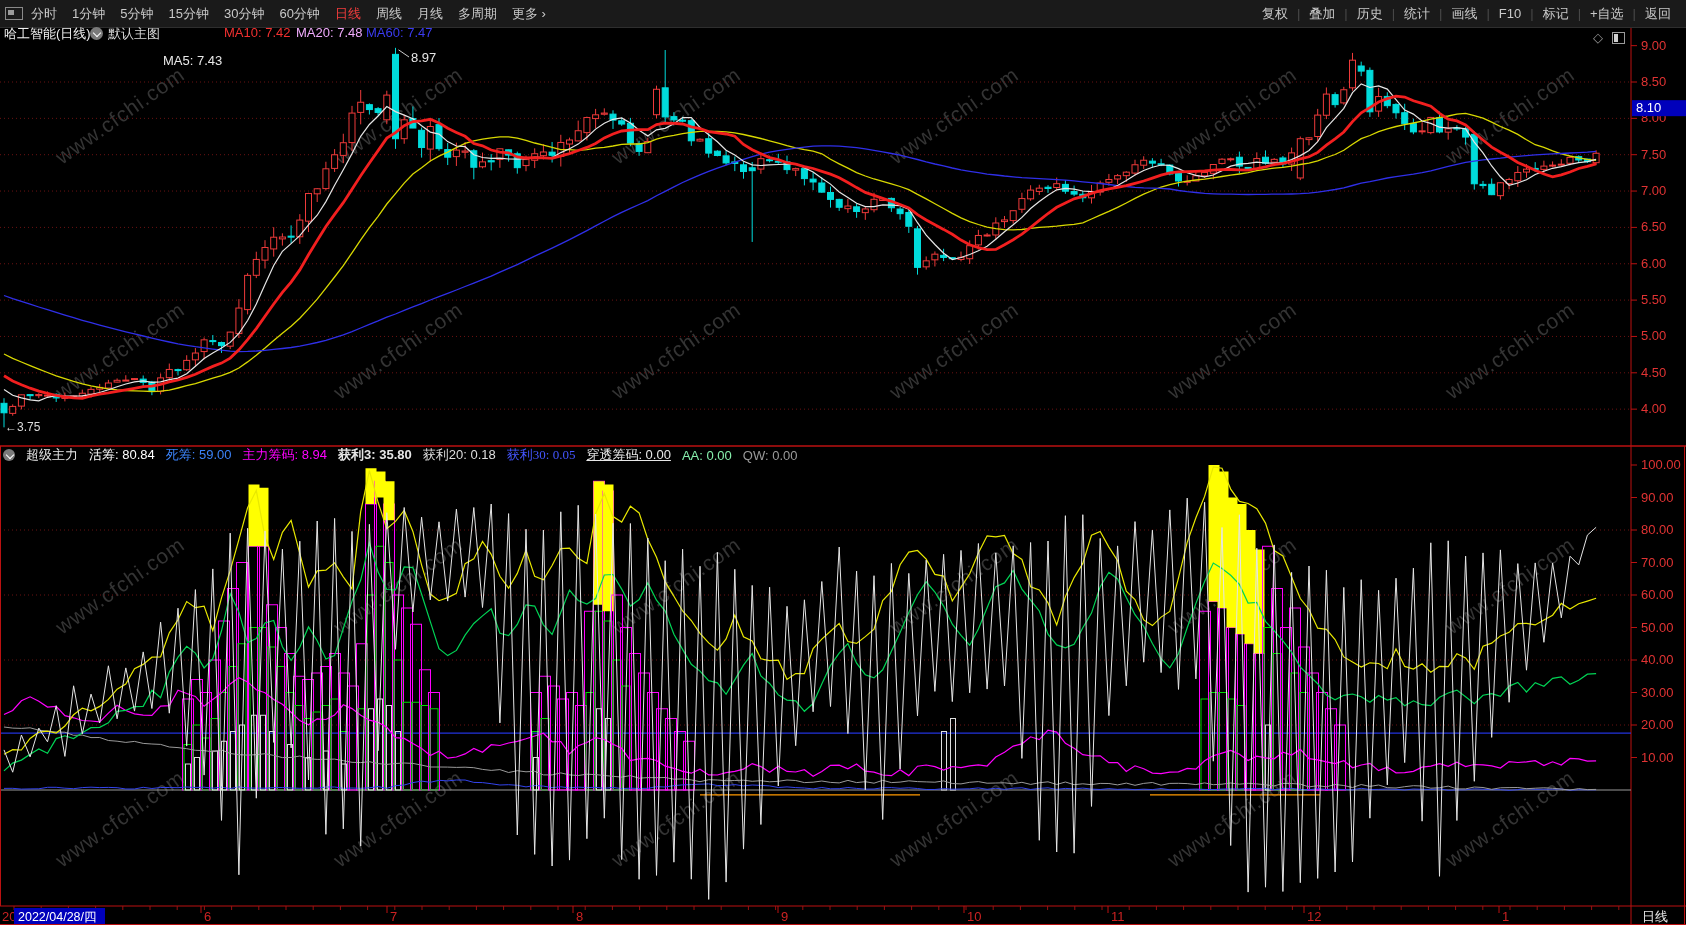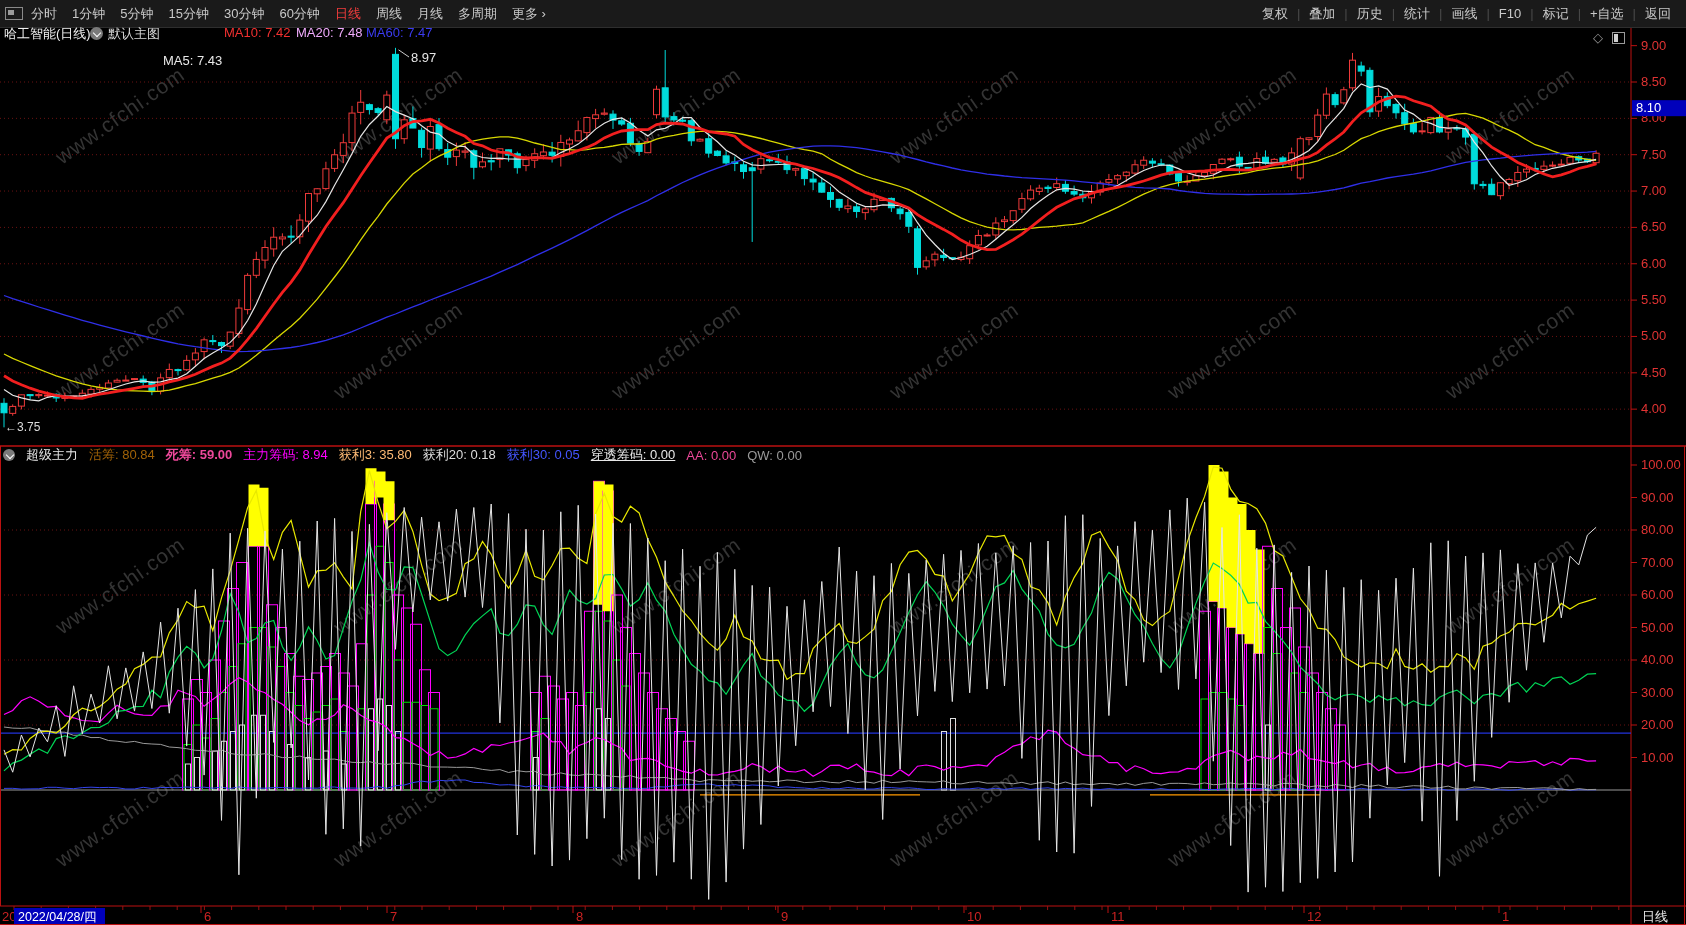--- a/index.html
+++ b/index.html
@@ -808,23 +808,23 @@
   </div>
 
   <div id="cornericons">
     <span>◇</span>
     <span class="wicon2"></span>
   </div>
 
   <div id="indh">
     <span class="circ"></span>
     <span style="color:#e8e8e8">超级主力</span>
-  <span class="fld" style="color: #a16207;">活筹: 80.84</span>
-      <span class="fld" style="color: #ec4899; font-weight: bold;">死筹: 59.00</span>
+  <span class="fld" style="color: #ffffff;">活筹: 80.84</span>
+      <span class="fld" style="color: #3b82f6;">死筹: 59.00</span>
       <span class="fld" style="color: rgb(255, 0, 255);">主力筹码: 8.94</span>
-      <span class="fld" style="color: #fdba74;">获利3: 35.80</span>
+      <span class="fld" style="color: #e5e5e5; font-weight: bold;">获利3: 35.80</span>
       <span class="fld" style="color: rgb(221, 221, 221);">获利20: 0.18</span>
-      <span class="fld" style="color: rgb(68, 85, 255);">获利30: 0.05</span>
+      <span class="fld" style="color: rgb(68, 85, 255); font-family: Liberation Serif, serif;">获利30: 0.05</span>
       <span class="fld" style="color: rgb(232, 232, 232); text-decoration: underline;">穿透筹码: 0.00</span>
-      <span class="fld" style="color: #ec4899;">AA: 0.00</span>
+      <span class="fld" style="color: #86efac;">AA: 0.00</span>
       <span class="fld" style="color: rgb(154, 154, 154);">QW: 0.00</span>
     </div>
 </div>
 
 </body></html>

